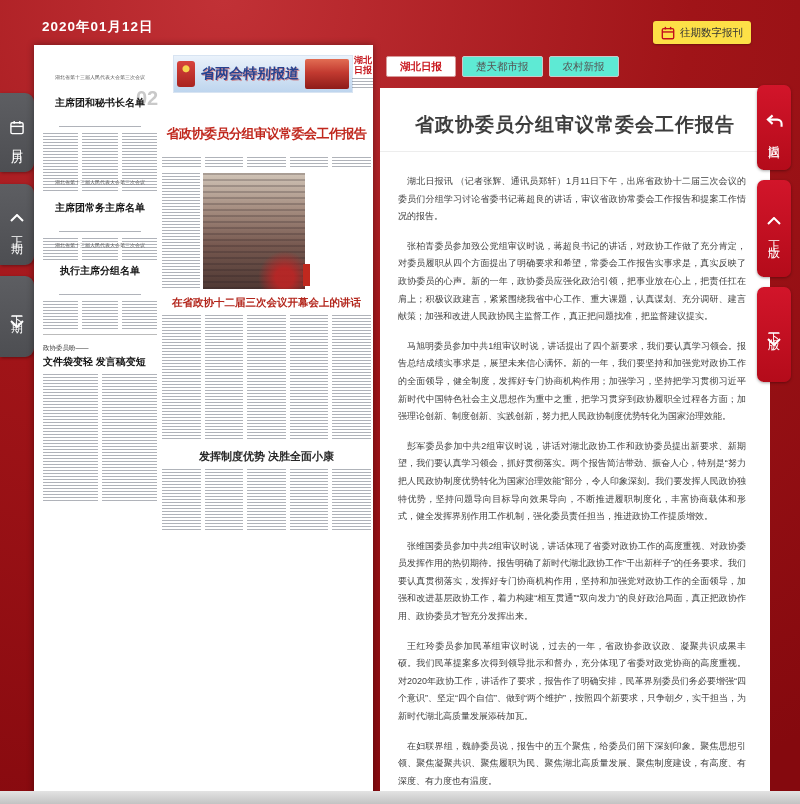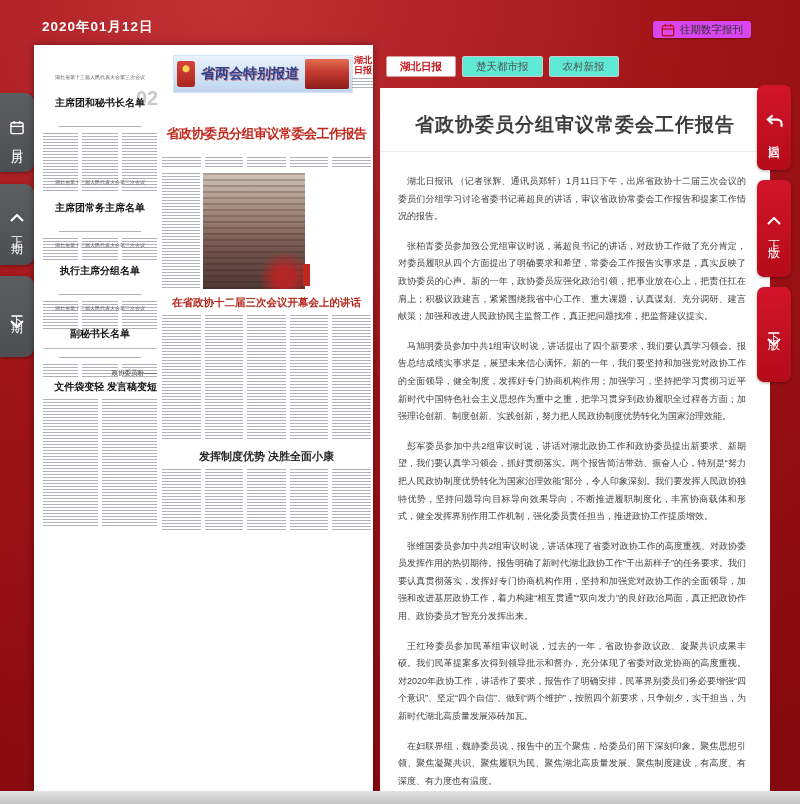--- a/index.html
+++ b/index.html
@@ -3,22 +3,22 @@
 <meta charset="utf-8">
 <style>
   html,body{margin:0;padding:0;}
   body{
     width:800px;height:804px;position:relative;overflow:hidden;
     font-family:"Liberation Sans","DejaVu Sans",sans-serif;
     background:radial-gradient(130% 110% at 28% 0%, #c13136 0%, #a01418 45%, #85090e 100%);
   }
   
   .issue-date{position:absolute;left:42px;top:18px;color:#fff;font-size:13.5px;font-weight:bold;letter-spacing:1px;}
-  .archive-btn{position:absolute;left:653px;top:21px;height:17px;display:flex;align-items:center;gap:5px;
-    background:#d946ef;border:none;border-radius:3px;padding:0 8px;font-size:10.5px;color:#333;cursor:pointer;box-shadow:0 1px 2px rgba(0,0,0,.3);}
+  .archive-btn{position:absolute;left:653px;top:21px;height:23px;display:flex;align-items:center;gap:5px;
+    background:#fde047;border:none;border-radius:3px;padding:0 8px;font-size:10.5px;color:#333;cursor:pointer;box-shadow:0 1px 2px rgba(0,0,0,.3);}
   
   .ltool{position:absolute;left:0;width:34px;display:flex;flex-direction:column;align-items:center;justify-content:center;gap:5px;
     background:linear-gradient(180deg,#5d5e62,#4d4e52);border:none;border-radius:0 9px 9px 0;cursor:pointer;box-shadow:1px 1px 3px rgba(0,0,0,.35);}
   .ltool.cal{top:93px;height:79px;}
   .ltool.prev{top:184px;height:81px;}
   .ltool.next{top:276px;height:81px;}
   .vtext{writing-mode:vertical-rl;text-orientation:upright;color:#fff;font-size:12px;letter-spacing:3px;line-height:14px;}
   
   .rtool{position:absolute;left:757px;width:34px;display:flex;flex-direction:column;align-items:center;justify-content:center;gap:6px;
     background:linear-gradient(180deg,#d2152a,#b40b1a);border:none;border-radius:7px;cursor:pointer;z-index:20;box-shadow:0 1px 3px rgba(0,0,0,.35);}
@@ -67,21 +67,21 @@
   .np-block3{position:absolute;left:128px;top:424px;width:209px;height:62px;}
   .np-sec{position:absolute;left:9px;width:114px;text-align:center;}
   .np-sec.s1{top:29px;}  .np-sec.s2{top:134px;}  .np-sec.s3{top:197px;}  .np-sec.s4{top:260px;}
   .np-sec .kick{font-size:5px;color:#5a5a5a;white-space:nowrap;letter-spacing:0;}
   .np-sec .ttl{font-size:10px;font-weight:bold;color:#141414;margin:16px 0;white-space:nowrap;}
   .np-sec .note{height:3px;margin:0 16px 4px;}
   .np-sec.s1 .names{height:60px;}
   .np-sec.s2 .names{height:24px;}
   .np-sec.s3 .names{height:30px;}
   .np-sec.s4 .names{height:14px;}
-  .np-wish{position:absolute;left:9px;top:303px;width:114px;text-align:right;border-top:1px solid #bbb;padding-top:20px;}
+  .np-wish{position:absolute;left:9px;top:289px;width:114px;text-align:left;border-top:1px solid #bbb;padding-top:9px;}
   .np-wish .wk{font-size:6.5px;color:#333;}
   .np-wish .wt{font-size:10px;font-weight:bold;color:#111;margin:2px 0 5px;white-space:nowrap;}
   .np-wish .wtex{height:128px;}
   
   .panel{position:absolute;left:380px;top:88px;width:390px;height:716px;background:#fff;overflow:hidden;}
   .article-title{margin:24px 10px 0;text-align:center;font-size:19px;font-weight:bold;color:#3d3d3d;letter-spacing:1px;}
   .title-divider{border-bottom:1px solid #ededed;margin-top:13px;}
   .article-body{padding:9px 24px 0 18px;}
   .article-body p{margin:12px 0 10px;font-size:9px;line-height:17.6px;color:#414141;text-align:justify;text-indent:1em;}
   
@@ -206,30 +206,20 @@
   <div class="np-sec s3">
     <div class="kick">湖北省第十三届人民代表大会第三次会议</div>
     <div class="ttl">执行主席分组名单</div>
     <div class="note tex"></div>
     <div class="names cols">
         <div class="tex"></div>
         <div class="tex"></div>
         <div class="tex"></div>
       </div>
   </div>
-  <div class="np-sec s4">
-    <div class="kick">湖北省第十三届人民代表大会第三次会议</div>
-    <div class="ttl">副秘书长名单</div>
-    <div class="note tex"></div>
-    <div class="names cols">
-        <div class="tex"></div>
-        <div class="tex"></div>
-        <div class="tex"></div>
-      </div>
-  </div>
 
   <div class="np-wish">
     <div class="wk">政协委员盼——</div>
     <div class="wt">文件袋变轻 发言稿变短</div>
     <div class="wtex cols">
         <div class="tex"></div>
         <div class="tex"></div>
       </div>
   </div>
 </div>

